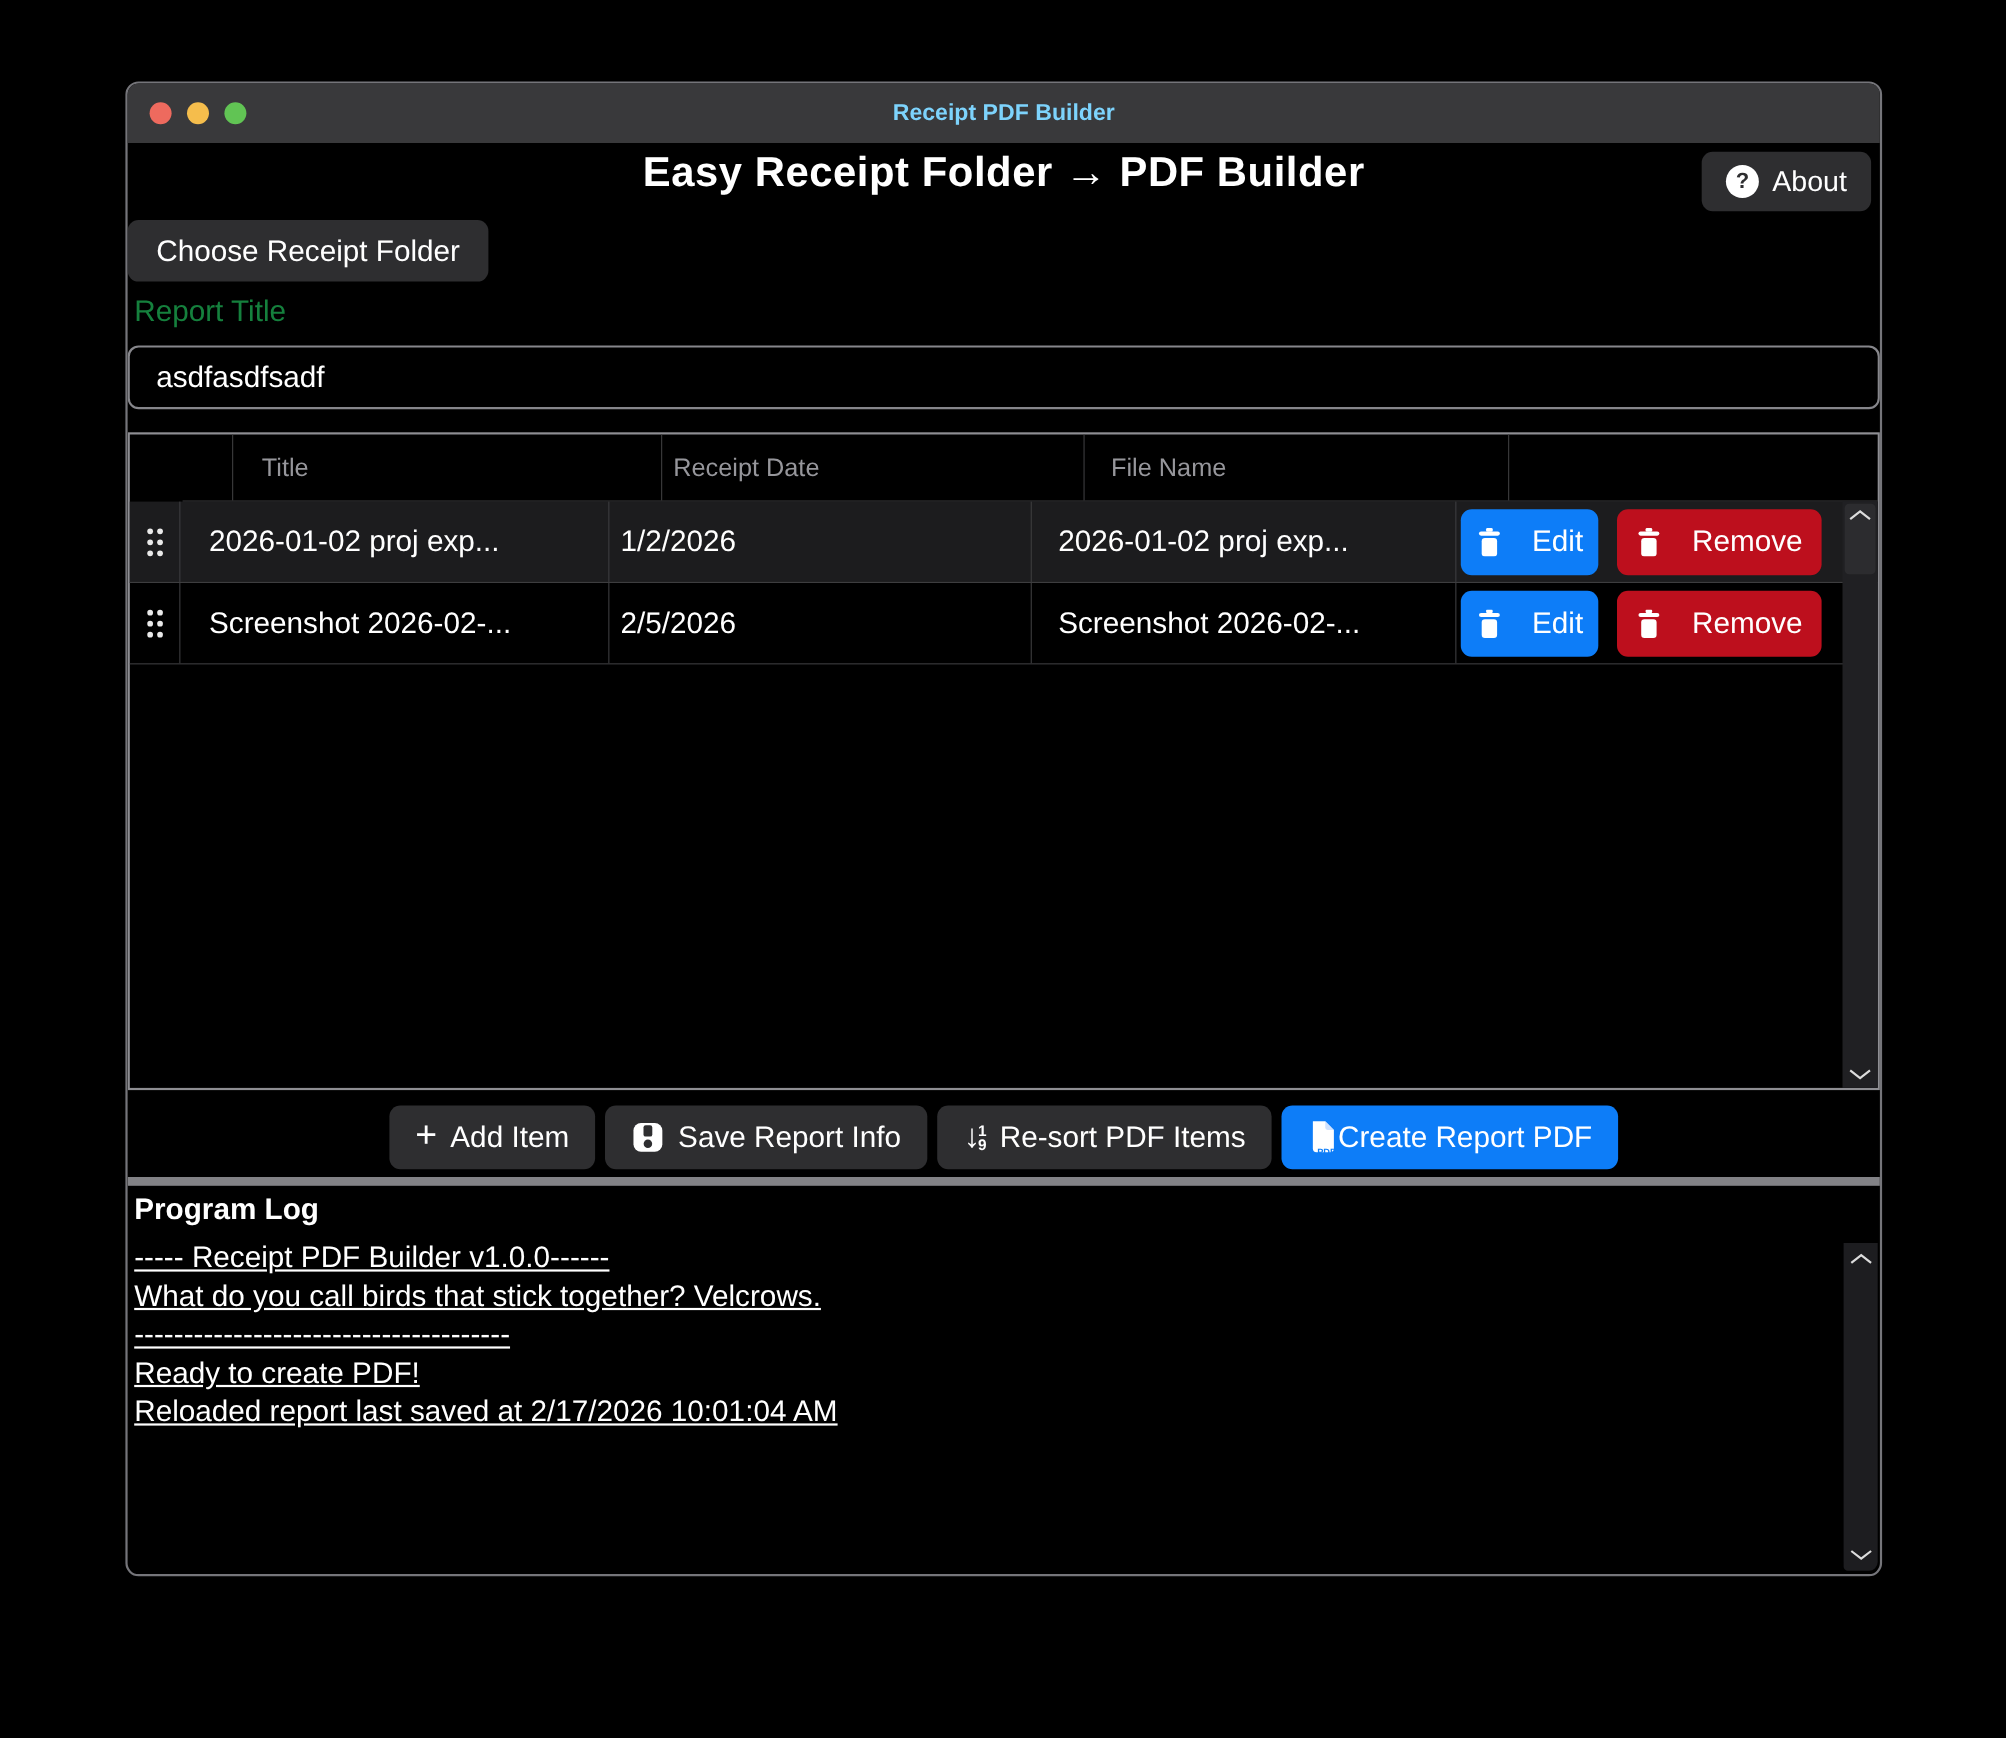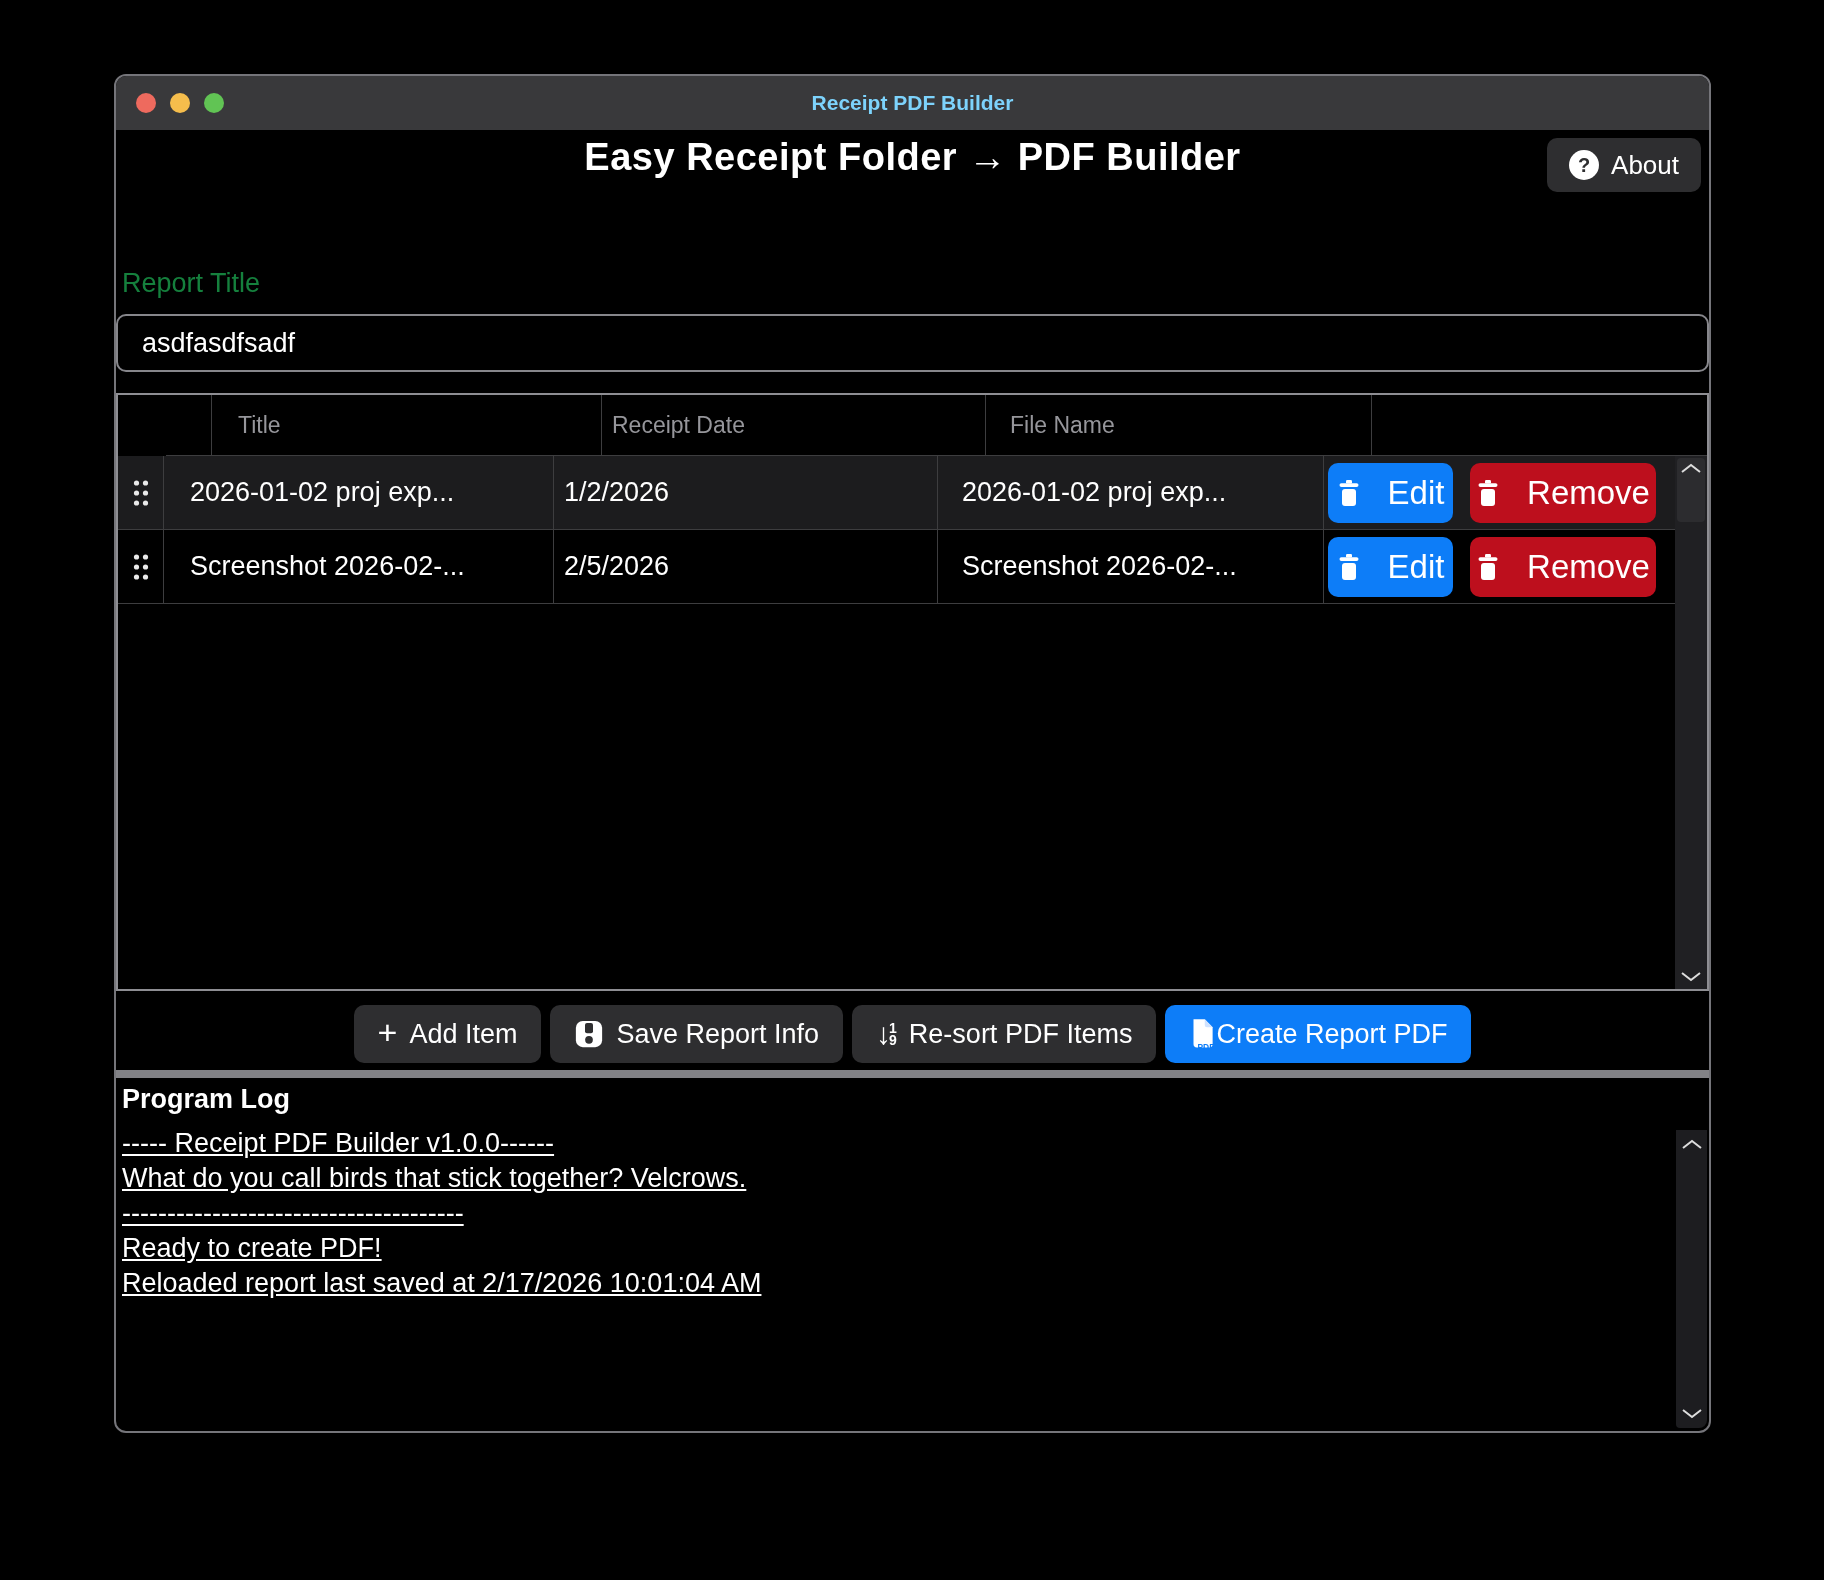--- a/index.html
+++ b/index.html
@@ -55,21 +55,21 @@
   .t-row    { display:flex; height:74px; align-items:center; color:#fff;   font-size:27px; border-bottom:1px solid #3d3d3f; }
   .t-row.striped { background:#1c1c1e; }
   .col-grip  { width:46px;  height:100%; display:flex; align-items:center; justify-content:center; border-right:1px solid #3d3d3f; }
   .col-title { width:390px; height:100%; display:flex; align-items:center; padding-left:26px; border-right:1px solid #3d3d3f; }
   .col-date  { width:384px; height:100%; display:flex; align-items:center; padding-left:10px; border-right:1px solid #3d3d3f; }
   .col-file  { width:386px; height:100%; display:flex; align-items:center; padding-left:24px; border-right:1px solid #3d3d3f; }
   .col-actions { flex:1; height:100%; display:flex; align-items:center; gap:17px; padding-left:4px; }
   .grip-svg { display:block; }
 
   .row-btn {
-    height:60px; border:none; border-radius:10px; color:#fff; font-size:33px; font-family:inherit;
+    height:60px; border:none; border-radius:10px; color:#fff; font-size:27px; font-family:inherit;
     display:inline-flex; align-items:center; justify-content:center; gap:27px; cursor:pointer;
   }
   .edit-btn   { width:125px; background:#0d7df8; }
   .remove-btn { width:186px; background:#bd0f1d; }
 
   .v-scrollbar {
     position:absolute; top:61px; right:0; width:32px; bottom:0;
     background:#202023; display:flex; flex-direction:column; align-items:center; justify-content:space-between;
     padding:6px 0;
   }
@@ -121,20 +121,21 @@
     </div>
     <div class="titlebar-title">Receipt PDF Builder</div>
   </div>
 
   <div class="app-heading">Easy Receipt Folder → PDF Builder</div>
   <button class="btn-dark about-btn">
     <span class="q-icon">?</span>
     <span>About</span>
   </button>
 
+  <button class="btn-dark choose-btn">Choose Receipt Folder</button>
 
   <div class="report-label">Report Title</div>
   <input class="report-input" type="text" value="asdfasdfsadf" style="">
 
   <div class="items-table">
     <div class="t-header">
       <div class="col-grip"></div>
       <div class="col-title">Title</div>
       <div class="col-date">Receipt Date</div>
       <div class="col-file">File Name</div>

